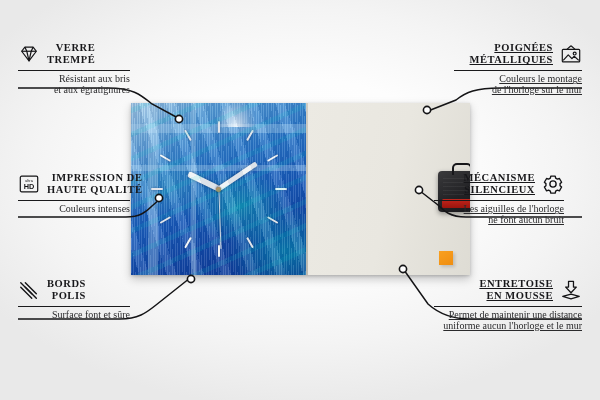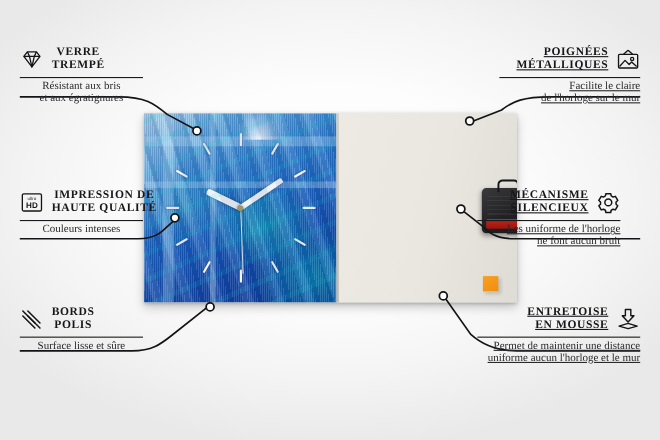--- a/index.html
+++ b/index.html
@@ -92,21 +92,21 @@
   .callout .head{display:flex;align-items:center;gap:7px;}
   .callout .title{
     font-weight:700;font-size:10.5px;letter-spacing:.55px;color:#17171a;
     line-height:12.4px;text-transform:uppercase;white-space:nowrap;
   }
   .callout .rule{height:1.1px;background:#1a1a1c;margin:3px 0 3.5px;}
   .callout .sub{
     font-size:10px;line-height:10.6px;color:#2a2a2c;white-space:nowrap;
   }
   .left .head{justify-content:flex-start;}
-  .left .title,.left .sub{text-align:center;}
+  .left .title,.left .sub{text-align:right;}
   .right .head{justify-content:flex-end;}
   .right .title,.right .sub{text-align:right;text-decoration:underline;}
   .ico{width:22px;height:22px;flex:0 0 22px;display:block;}
 
   #links{position:absolute;left:0;top:0;width:600px;height:400px;pointer-events:none;}
 </style>
 </head>
 <body>
 
 <div id="stage">
@@ -220,58 +220,58 @@
           <path d="M8 4 L20 16"></path>
             <path d="M8 9 L20 21"></path>
         </g>
       </svg>
       <div>
         <div class="title">BORDS</div>
         <div class="title">POLIS</div>
       </div>
     </div>
     <div class="rule"></div>
-    <div class="sub">Surface lisse et sûre</div>
+    <div class="sub">Surface font et sûre</div>
   </div>
 
   <div class="callout right" style="right:18px;top:42px;width:128px;">
     <div class="head">
       <div>
         <div class="title">POIGNÉES</div>
         <div class="title">MÉTALLIQUES</div>
       </div>
       <svg class="ico" viewBox="0 0 24 24">
         <g fill="none" stroke="#141416" stroke-width="1.3" stroke-linejoin="round">
           <rect x="2.5" y="7" width="19" height="13.5" rx="1"></rect>
           <path d="M12 3 L7.5 7 M12 3 L16.5 7"></path>
           <circle cx="16" cy="11.5" r="1.6"></circle>
           <path d="M3.5 19 L9 13 L13 17 L15.5 14.5 L20.5 19"></path>
         </g>
       </svg>
     </div>
     <div class="rule"></div>
-    <div class="sub">Facilite le claire</div>
+    <div class="sub">Couleurs le montage</div>
     <div class="sub">de l'horloge sur le mur</div>
   </div>
 
   <div class="callout right" style="right:36px;top:172px;width:130px;">
     <div class="head">
       <div>
         <div class="title">MÉCANISME</div>
         <div class="title">SILENCIEUX</div>
       </div>
       <svg class="ico" viewBox="0 0 24 24">
         <g fill="none" stroke="#141416" stroke-width="1.5" stroke-linejoin="round">
           <path d="M9.6 3.4 h4.8 l.5 2.2 1.9 1.1 2.2-.7 2.4 4.1 -1.7 1.5 0 2.2 1.7 1.5 -2.4 4.1 -2.2-.7 -1.9 1.1 -.5 2.2 h-4.8 l-.5-2.2 -1.9-1.1 -2.2.7 -2.4-4.1 1.7-1.5 0-2.2 -1.7-1.5 2.4-4.1 2.2.7 1.9-1.1 Z"></path>
           <circle cx="12" cy="12" r="3.4"></circle>
         </g>
       </svg>
     </div>
     <div class="rule"></div>
-    <div class="sub">Les uniforme de l'horloge</div>
+    <div class="sub">Les aiguilles de l'horloge</div>
     <div class="sub">ne font aucun bruit</div>
   </div>
 
   <div class="callout right" style="right:18px;top:278px;width:148px;">
     <div class="head">
       <div>
         <div class="title">ENTRETOISE</div>
         <div class="title">EN MOUSSE</div>
       </div>
       <svg class="ico" viewBox="0 0 24 24">

